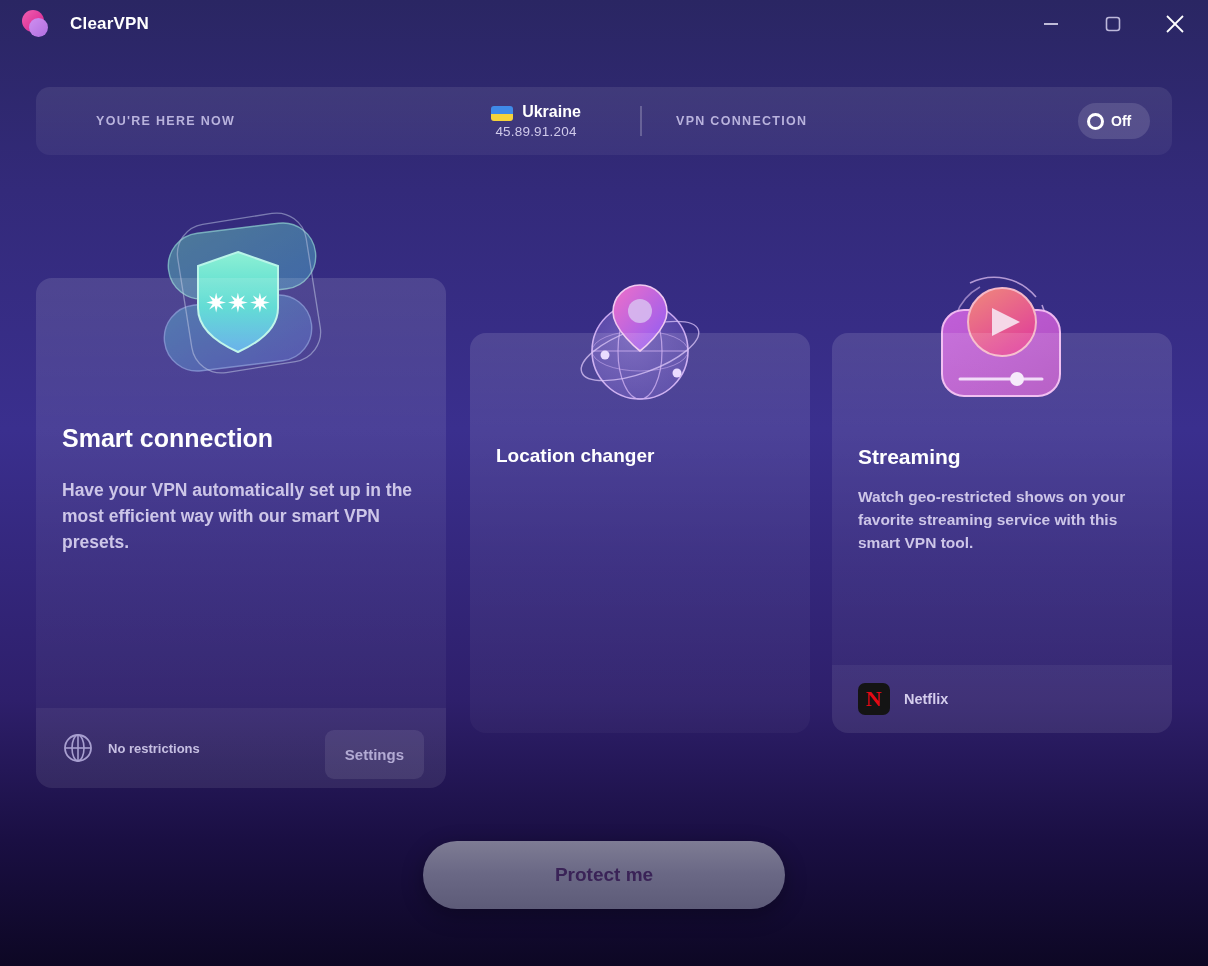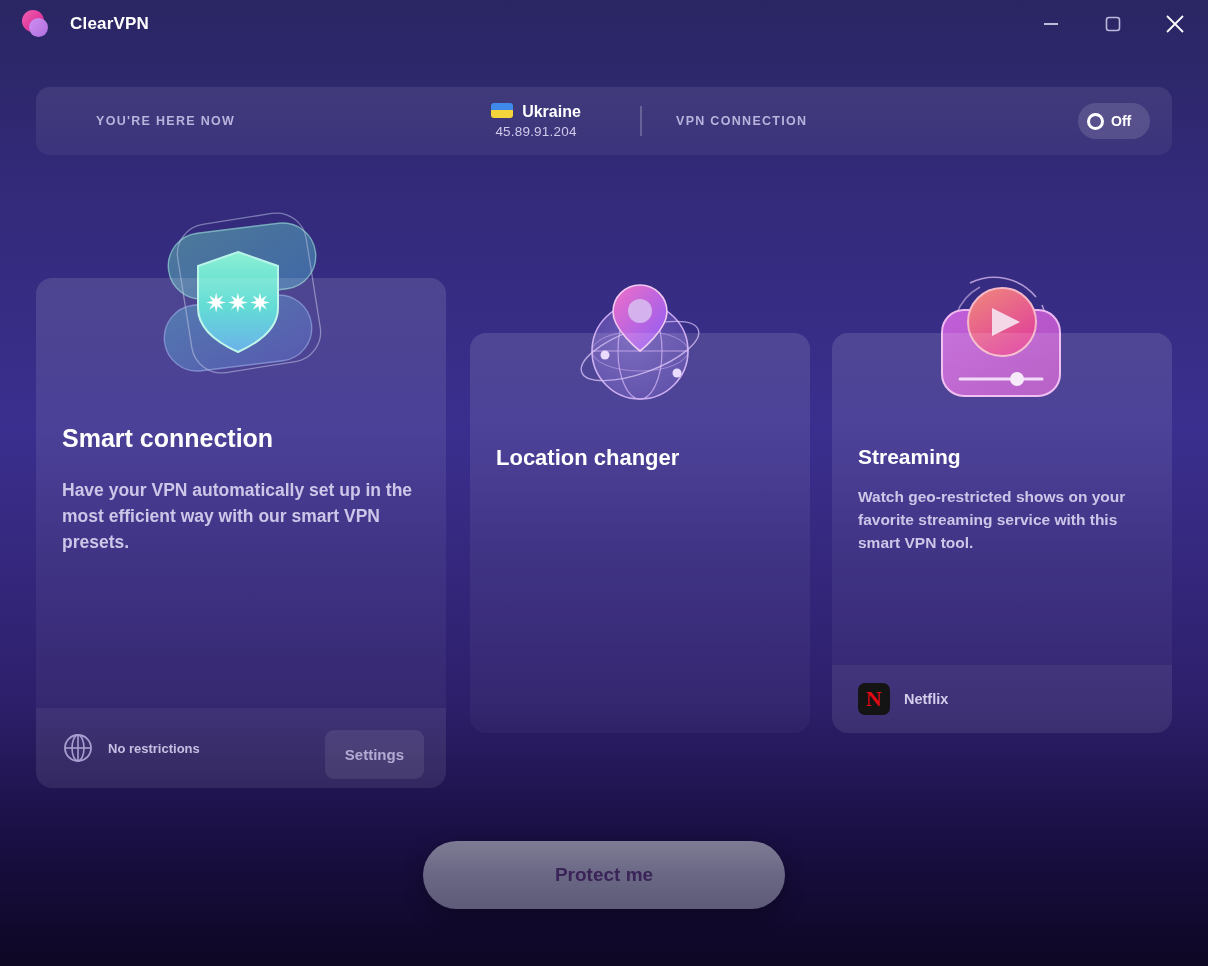--- a/index.html
+++ b/index.html
@@ -54,21 +54,21 @@
   }
   .here-label {
     margin-left:60px; font-size:12.5px; font-weight:bold;
     letter-spacing:1.3px; color:#b9b3dd;
   }
   .loc-block {
     position:absolute; left:400px; top:0; height:68px;
     display:flex; flex-direction:column; align-items:center; justify-content:center; gap:3px;
     width:200px;
   }
-  .loc-row { display:flex; align-items:flex-start; gap:9px; }
+  .loc-row { display:flex; align-items:flex-end; gap:9px; }
   .flag-ua {
     width:22px; height:15px; border-radius:3px; overflow:hidden;
     background:linear-gradient(180deg,#3f8ae8 0 50%, #f5d33a 50% 100%);
   }
   .loc-country { font-size:16px; font-weight:bold; color:#fff; }
   .loc-ip { font-size:13.5px; color:#cfc9ea; letter-spacing:.2px; }
   .divider {
     position:absolute; left:604px; top:19px; width:1.5px; height:30px;
     background:rgba(255,255,255,.22);
   }
@@ -100,21 +100,21 @@
   .card-stream { left:832px; top:333px; width:340px; height:400px; }
 
   .card-title {
     position:absolute; font-weight:bold; color:#ffffff;
   }
   .card-desc {
     position:absolute; color:#cdc6e8; font-weight:bold; line-height:1.48;
   }
   .card-smart .card-title { left:26px; top:146px; font-size:25px; }
   .card-smart .card-desc  { left:26px; top:200px; width:362px; font-size:17.5px; }
-  .card-loc .card-title   { left:26px; top:112px; font-size:22px; }
+  .card-loc .card-title   { left:26px; top:112px; font-size:19px; }
   .card-loc .card-desc    { left:26px; top:153px; width:290px; font-size:15.5px; }
   .card-stream .card-title{ left:26px; top:112px; font-size:21px; }
   .card-stream .card-desc { left:26px; top:153px; width:295px; font-size:15.5px; }
 
   .card-footer {
     position:absolute; left:0; bottom:0; width:100%;
     background:rgba(255,255,255,.055);
     display:flex; align-items:center;
   }
   .card-smart  .card-footer { height:80px; }

